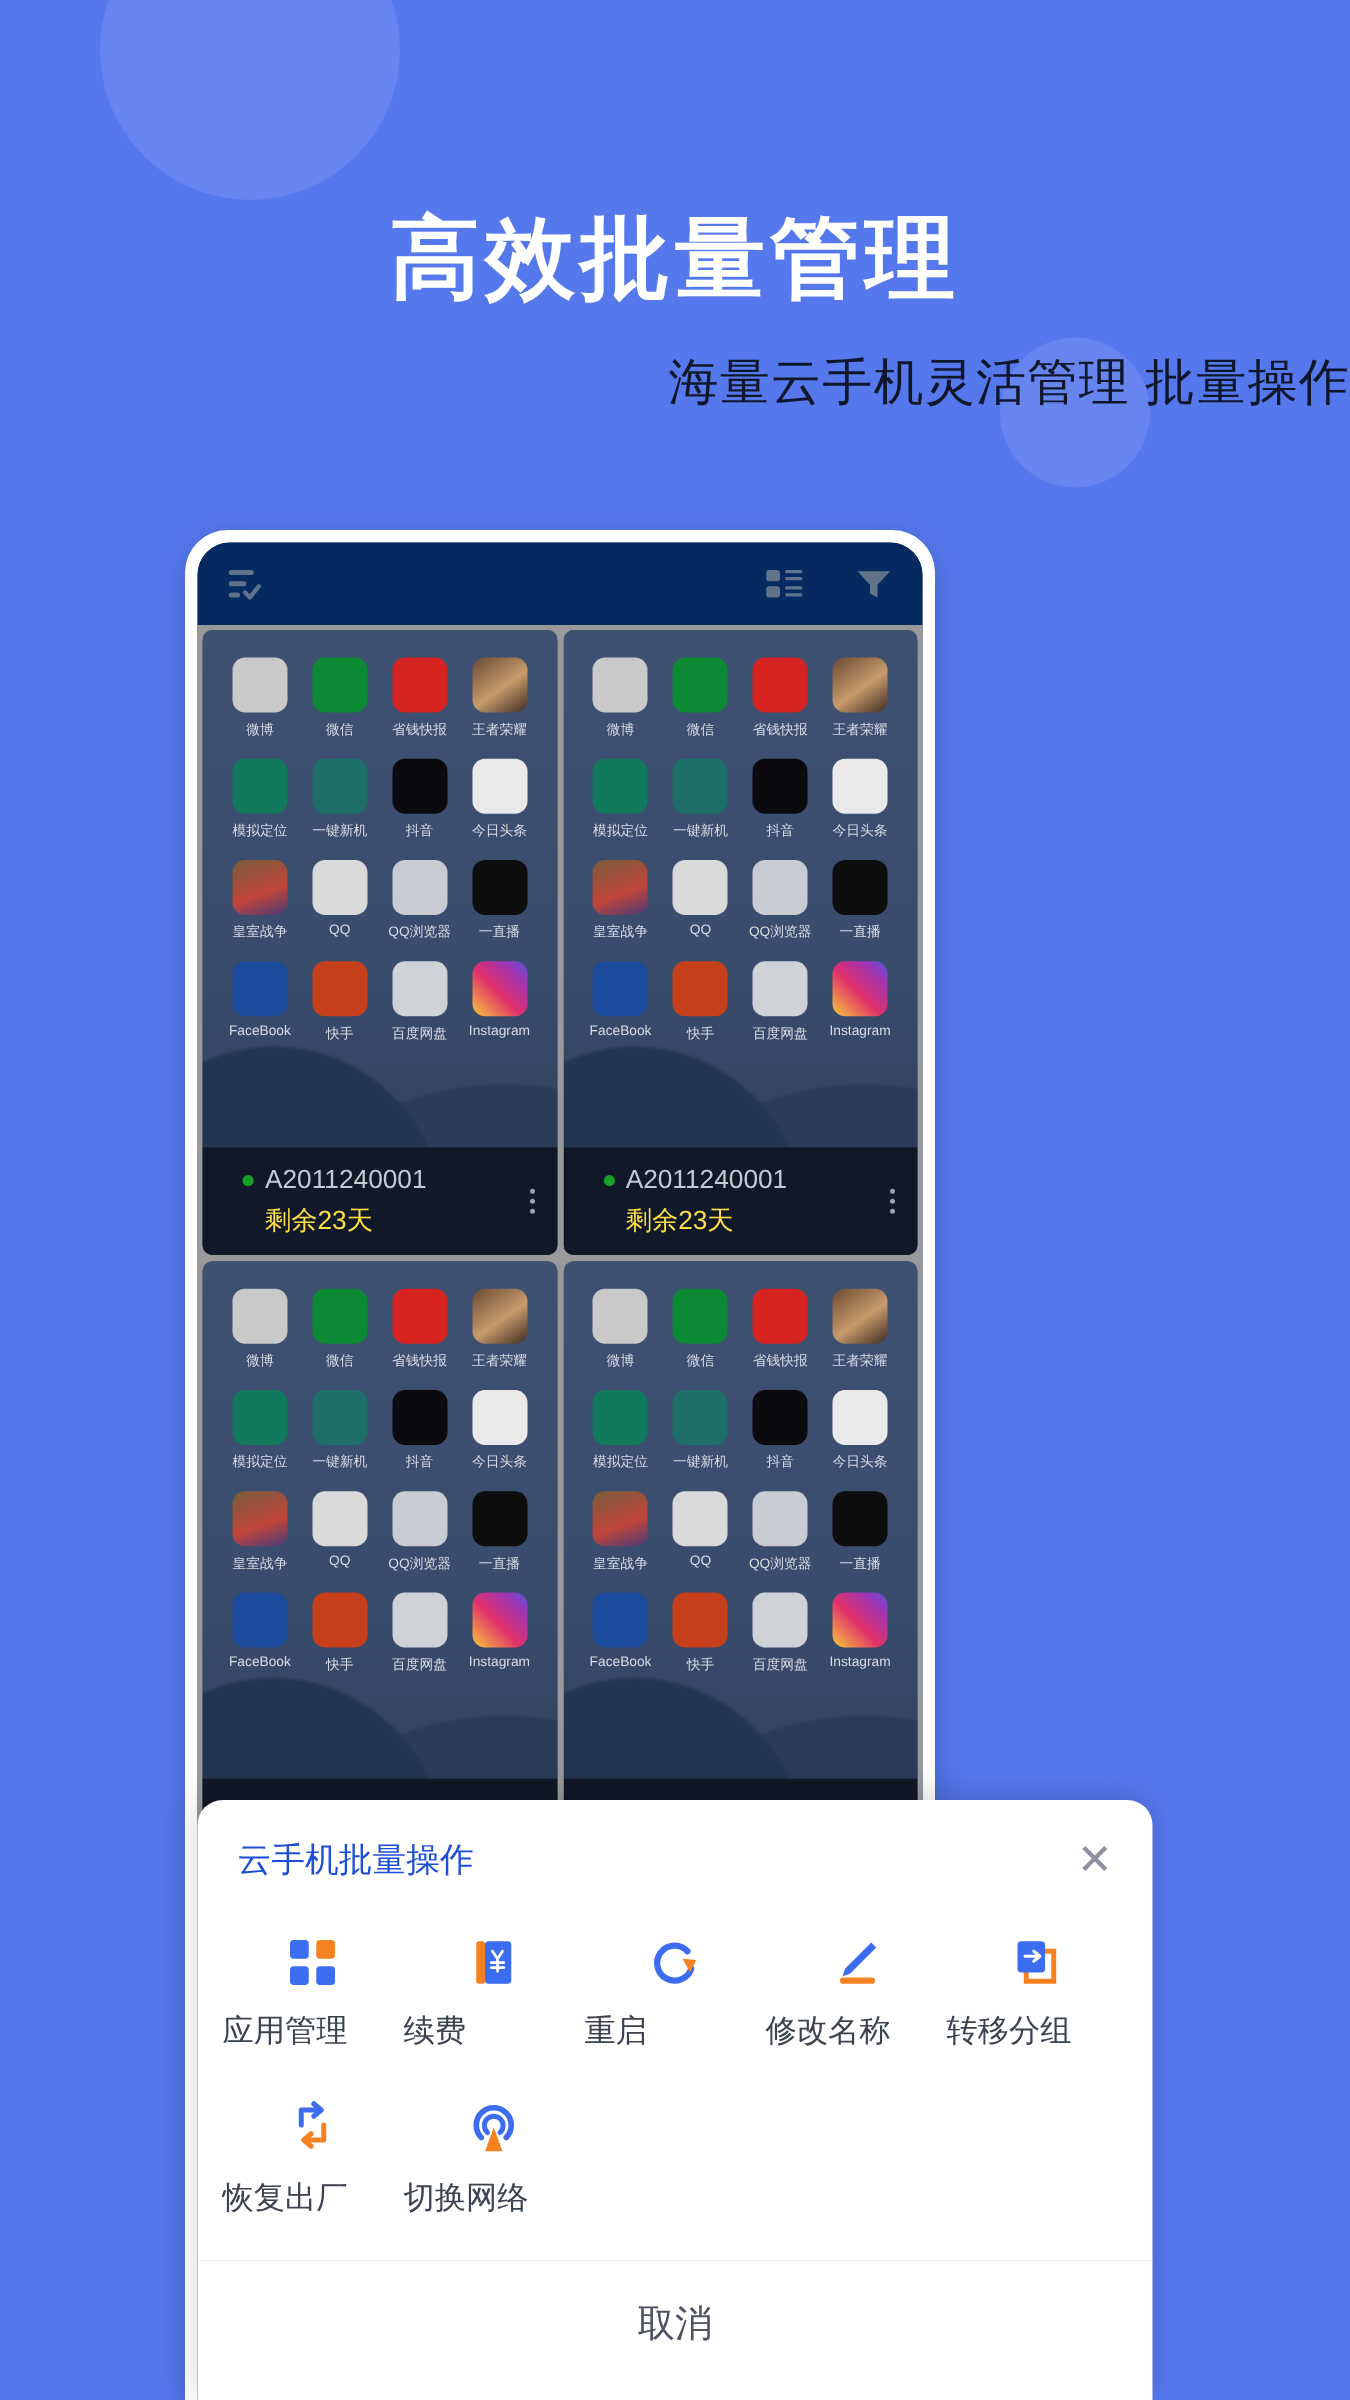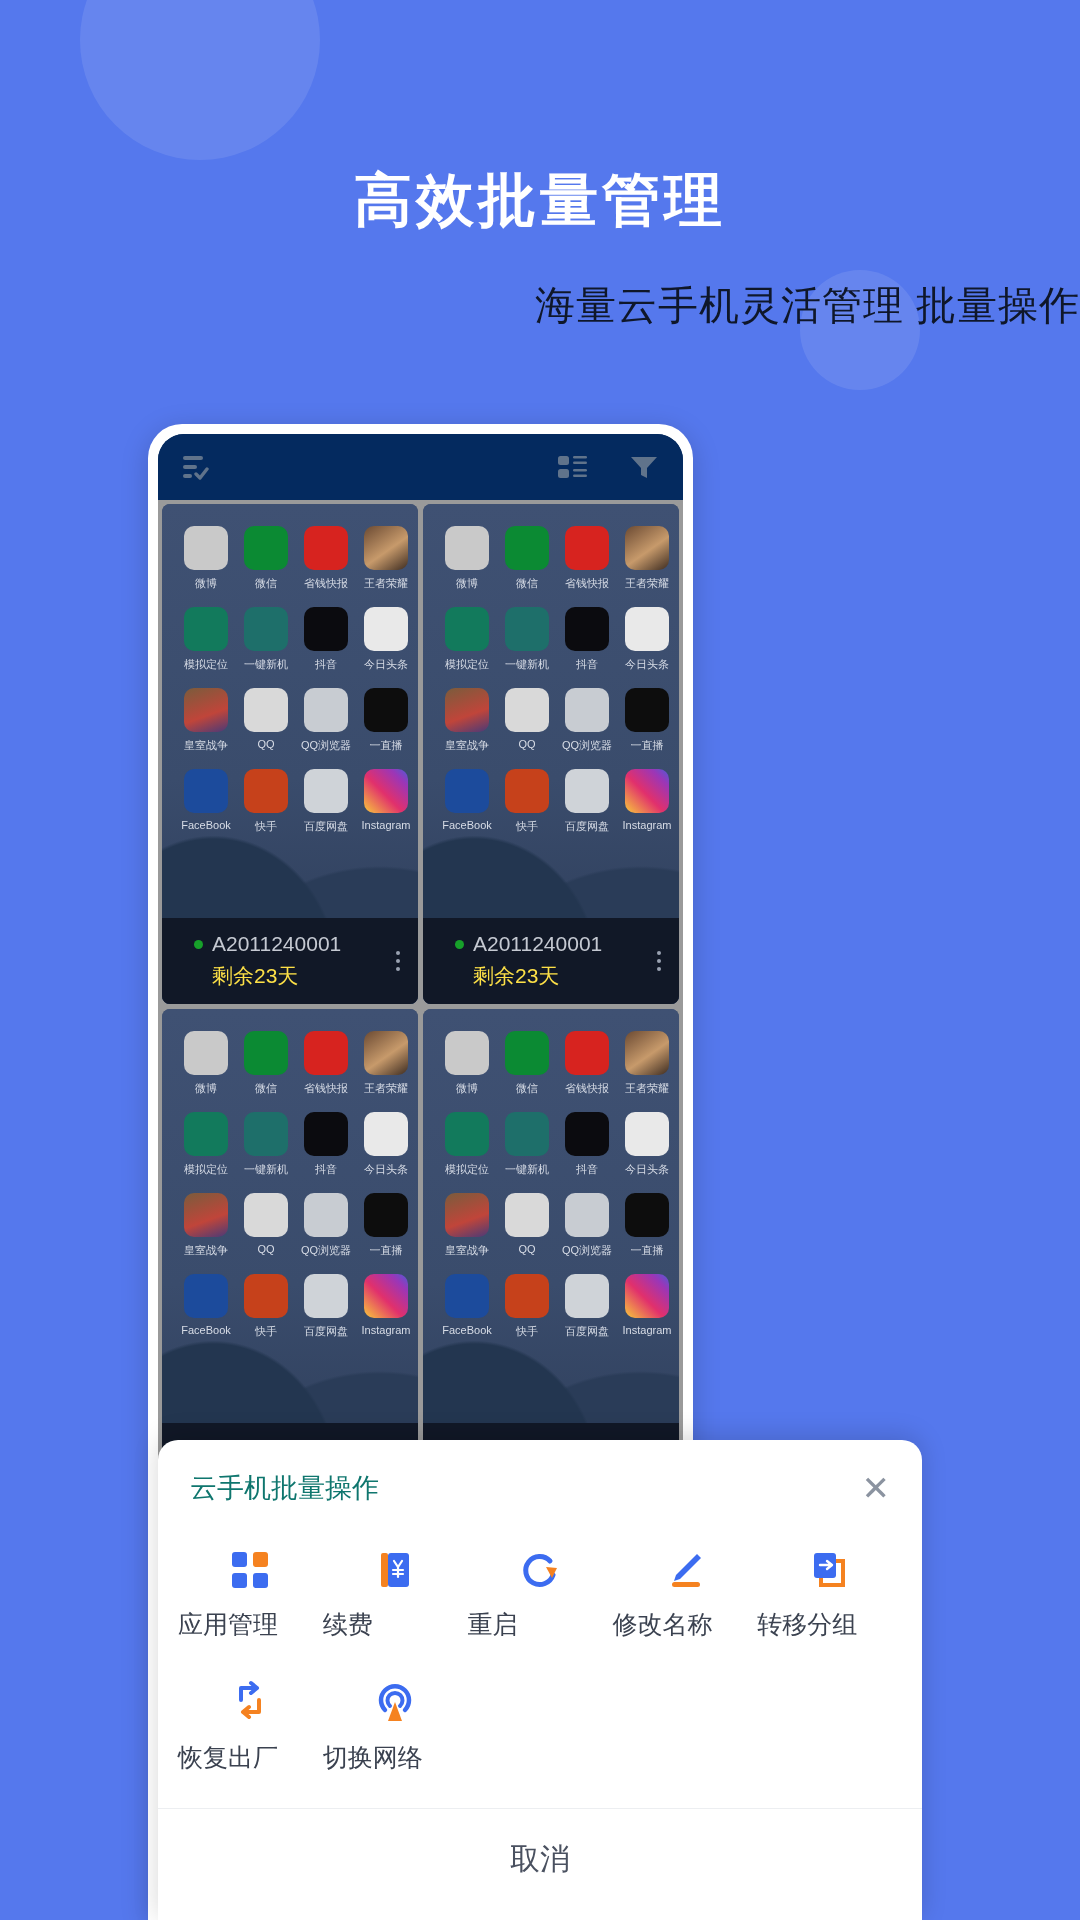--- a/index.html
+++ b/index.html
@@ -12,33 +12,33 @@
 
   
   .bg-circle { position:absolute; border-radius:50%; background:rgba(255,255,255,.10); }
   .bg-circle.c1 { width:240px; height:240px; left:80px; top:-80px; }
   .bg-circle.c2 { width:120px; height:120px; left:800px; top:270px; }
 
   
   .headline {
     position:absolute; left:0; right:0; top:168px;
     text-align:center; color:#fff;
-    font-size:58px; font-weight:bold; letter-spacing:4px;
+    font-size:72px; font-weight:bold; letter-spacing:4px;
     line-height:1.1;
   }
   .subhead {
     position:absolute; left:0; right:0; top:278px;
     text-align:right; color:#0f172a;
     font-size:40px; font-weight:normal; letter-spacing:1px;
   }
 
   
   .phone {
     position:absolute; left:148px; top:424px;
-    width:545px; height:1496px;
+    width:600px; height:1496px;
     background:#ffffff;
     border-radius:34px 34px 0 0;
     padding:10px 10px 0 10px;
     box-shadow:0 6px 28px rgba(0,0,0,.18);
     overflow:hidden;
   }
   .screen {
     width:100%; height:100%;
     background:#052B5E;
     border-radius:26px 26px 0 0;
@@ -136,21 +136,21 @@
     background:#fff;
     border-radius:20px 20px 0 0;
     box-shadow:0 -4px 26px rgba(0,0,0,.16);
     padding:0;
     overflow:hidden;
   }
   .sheet-head {
     display:flex; align-items:center; justify-content:space-between;
     padding:30px 32px 22px 32px;
   }
-  .sheet-title { color:#0f766e; font-size:27px; }
+  .sheet-title { color:#1d4ed8; font-size:27px; }
   .close-x { color:#8b93a0; font-size:34px; line-height:1; cursor:pointer; }
   .actions {
     padding:14px 20px 8px 20px;
     display:grid; grid-template-columns:repeat(5,1fr);
     row-gap:34px;
   }
   .action { }
   .action .glyph { height:56px; display:flex; align-items:center; justify-content:center; }
   .action .lbl { display:block; font-size:25px; color:#3b4250; margin-top:10px; }
   .sheet-divider { height:1px; background:#eceef1; margin:26px 0 0 0; }

